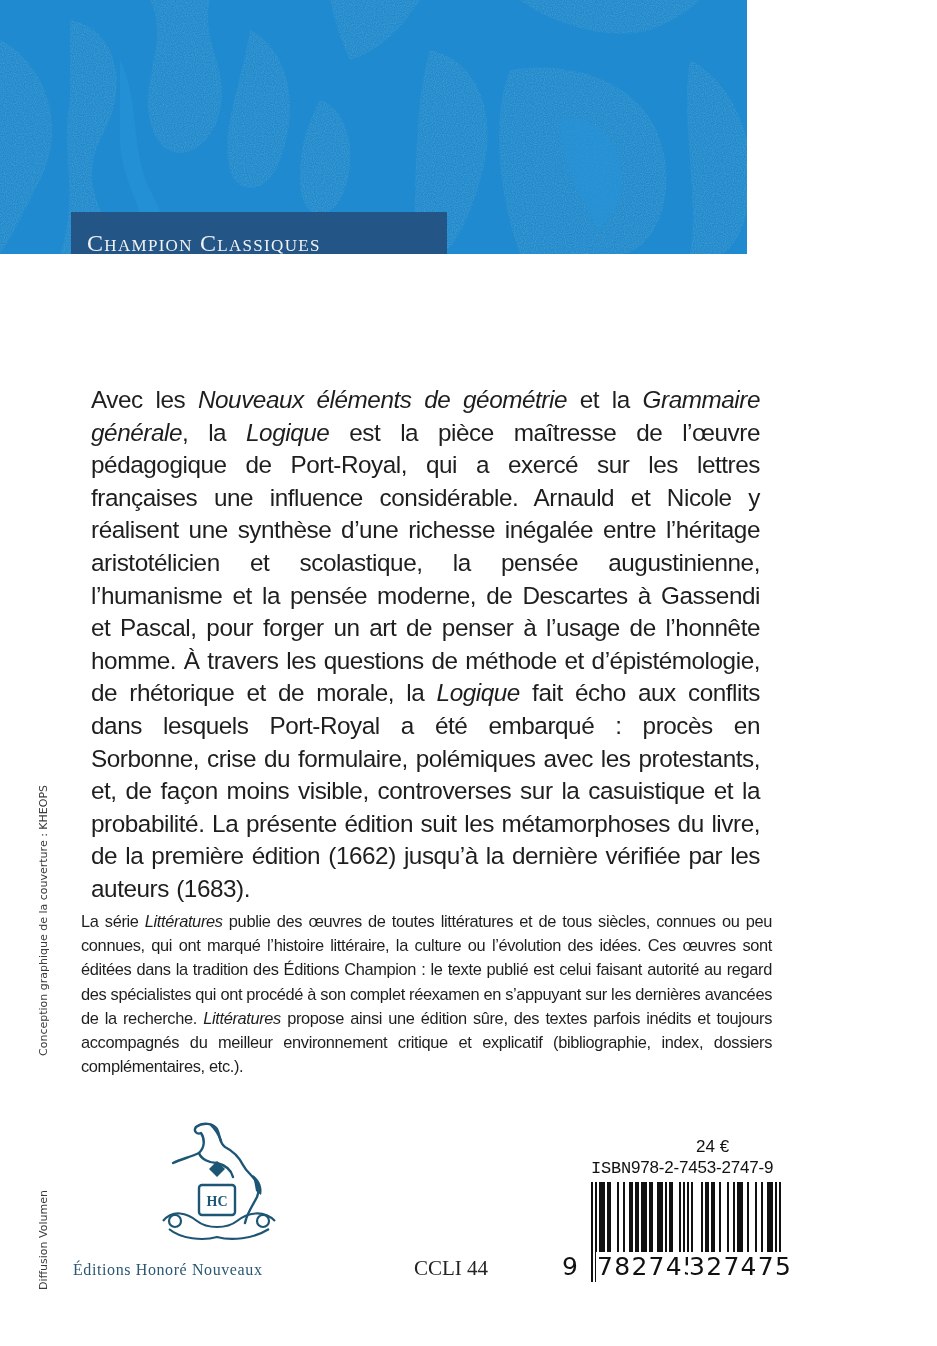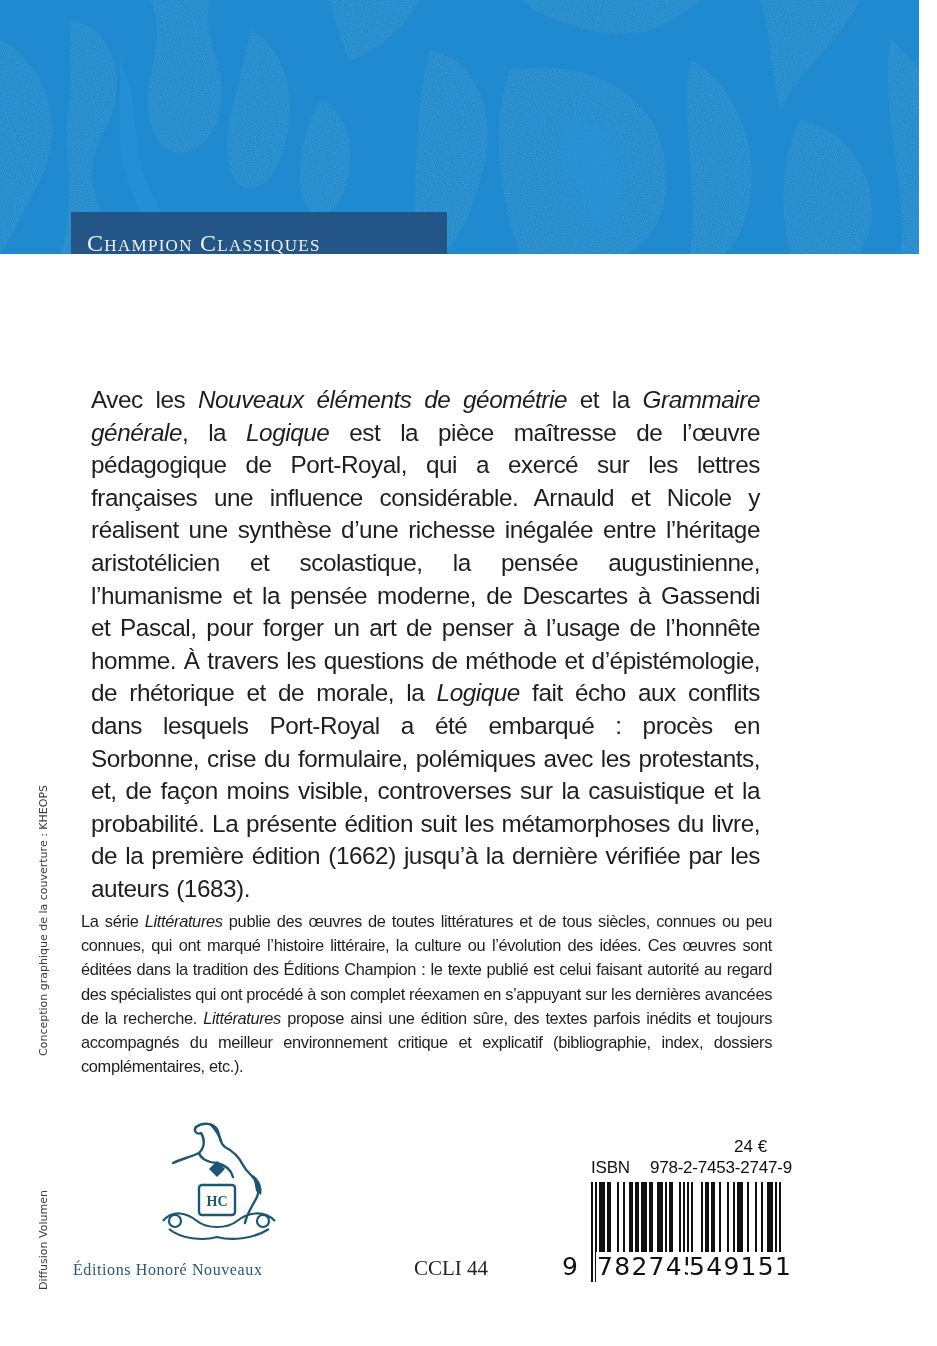--- a/index.html
+++ b/index.html
@@ -1,19 +1,19 @@
 <!DOCTYPE html>
 <html><head>
   <meta charset="utf-8">
   <style>
     html, body { margin: 0; padding: 0; background: #ffffff; }
     body { width: 937px; height: 1346px; position: relative; overflow: hidden; font-family: "DejaVu Sans", sans-serif; color: #1f1f1f; }
 
     
-    .banner { position: absolute; left: 0; top: 0; width: 919px; height: 254px; background: #1f8ad0; overflow: hidden; text-align: center; }
+    .banner { position: absolute; left: 0; top: 0; width: 747px; height: 254px; background: #1f8ad0; overflow: hidden; text-align: center; }
     .banner svg { position: absolute; left: 0; top: 0; width: 937px; height: 254px; }
 
     .series-box { position: absolute; left: 71px; top: 212px; width: 376px; height: 71px; background: #235687; }
     .series-title { position: absolute; left: 16px; top: 18px; font-family: "Liberation Serif", serif; font-size: 24px; letter-spacing: 1.3px; color: #f2f2f2; white-space: nowrap; font-variant: small-caps; }
 
     
     .blurb { position: absolute; left: 73px; top: 366px; width: 705px; font-family: "Liberation Sans", sans-serif; font-size: 24.3px; line-height: 32.6px; text-align: justify; color: #1e1e1e; letter-spacing: -0.45px; word-spacing: 1px; }
     .blurb p { margin: 18px; }
     .series-note { position: absolute; left: 73px; top: 901px; width: 707px; font-family: "Liberation Sans", sans-serif; font-size: 16.4px; line-height: 24.2px; text-align: justify; color: #1e1e1e; letter-spacing: -0.35px; }
     .series-note p { margin: 8px; }
@@ -22,23 +22,23 @@
     
     .vcredit { position: absolute; font-family: "DejaVu Sans", sans-serif; font-size: 11px; color: #3a3a3a; white-space: nowrap; transform-origin: 0 0; transform: rotate(-90deg); }
     .vcredit.design { left: 37px; top: 1056px; }
     .vcredit.distrib { left: 37px; top: 1290px; }
 
     
     .logo { position: absolute; left: 153px; top: 1117px; width: 134px; height: 134px; }
     .publisher { position: absolute; left: 73px; top: 1261px; font-family: "Liberation Serif", serif; font-size: 16px; letter-spacing: 0.6px; color: #2b5773; white-space: nowrap; }
     .catalog { position: absolute; left: 414px; top: 1256px; font-family: "Liberation Serif", serif; font-size: 21px; color: #222; white-space: nowrap; }
 
-    .price { position: absolute; left: 734px; top: 1137px; font-family: "Liberation Sans", sans-serif; font-size: 17px; color: #111; white-space: nowrap; }
+    .price { position: absolute; left: 696px; top: 1137px; font-family: "Liberation Sans", sans-serif; font-size: 17px; color: #111; white-space: nowrap; }
     .isbn { position: absolute; left: 591px; top: 1158px; font-family: "Liberation Sans", sans-serif; font-size: 17px; color: #111; white-space: nowrap; letter-spacing: -0.2px; }
-    .isbn .lbl { margin-right: 20px; }
+    .isbn .lbl { margin-right: 0; font-family: Liberation Mono, monospace; }
     .barcode { position: absolute; left: 591px; top: 1182px; width: 190px; height: 100px; }
     .bc-digit-first { position: absolute; left: 562px; top: 1252px; font-family: "DejaVu Sans", sans-serif; font-size: 25px; color: #111; }
     .bc-digits { position: absolute; top: 1252px; font-family: "DejaVu Sans", sans-serif; font-size: 25px; color: #111; background: #fff; padding: 0 1px; letter-spacing: 1.3px; line-height: 30px; }
     .bc-digits.left { left: 596px; }
     .bc-digits.right { left: 688px; }
   </style>
 </head>
 <body>
 
 <div class="banner">
@@ -157,13 +157,13 @@
     <rect x="82" y="0" width="1" height="72" fill="#111"></rect>
     <rect x="85" y="0" width="1" height="72" fill="#111"></rect>
     <rect x="88" y="0" width="1" height="72" fill="#111"></rect>
     <rect x="89" y="0" width="1" height="72" fill="#111"></rect>
     <rect x="90" y="0" width="1" height="72" fill="#111"></rect>
     <rect x="92" y="0" width="1" height="100" fill="#111"></rect>
     <rect x="94" y="0" width="1" height="100" fill="#111"></rect>
   </svg>
 <div class="bc-digit-first">9</div>
 <div class="bc-digits left">782745</div>
-<div class="bc-digits right">549151</div>
+<div class="bc-digits right">327475</div>
 
 </body></html>

